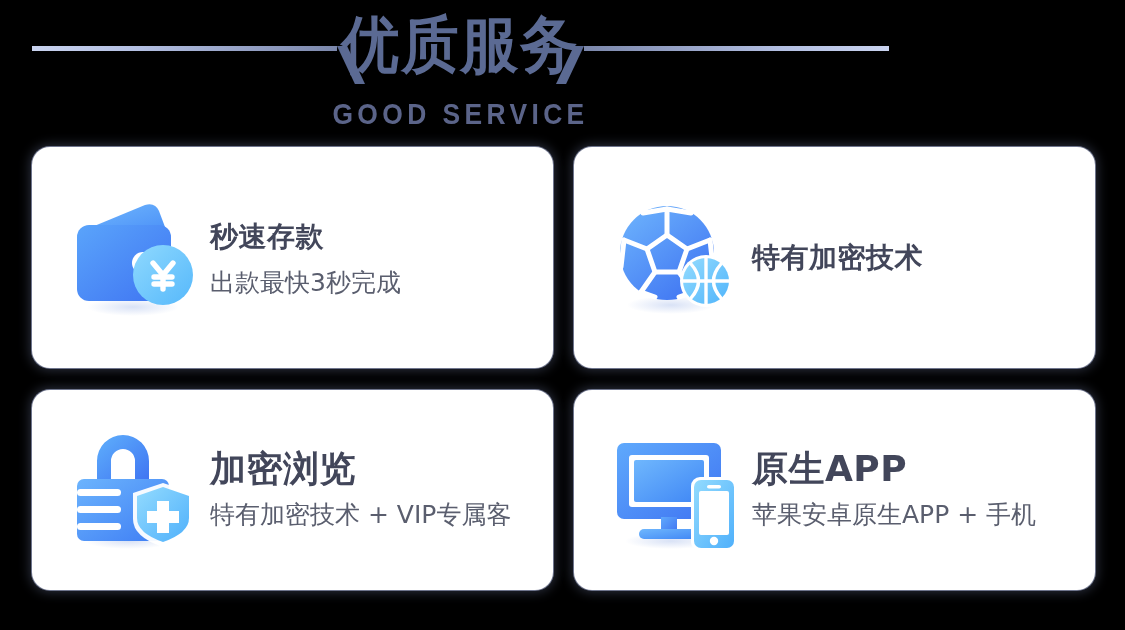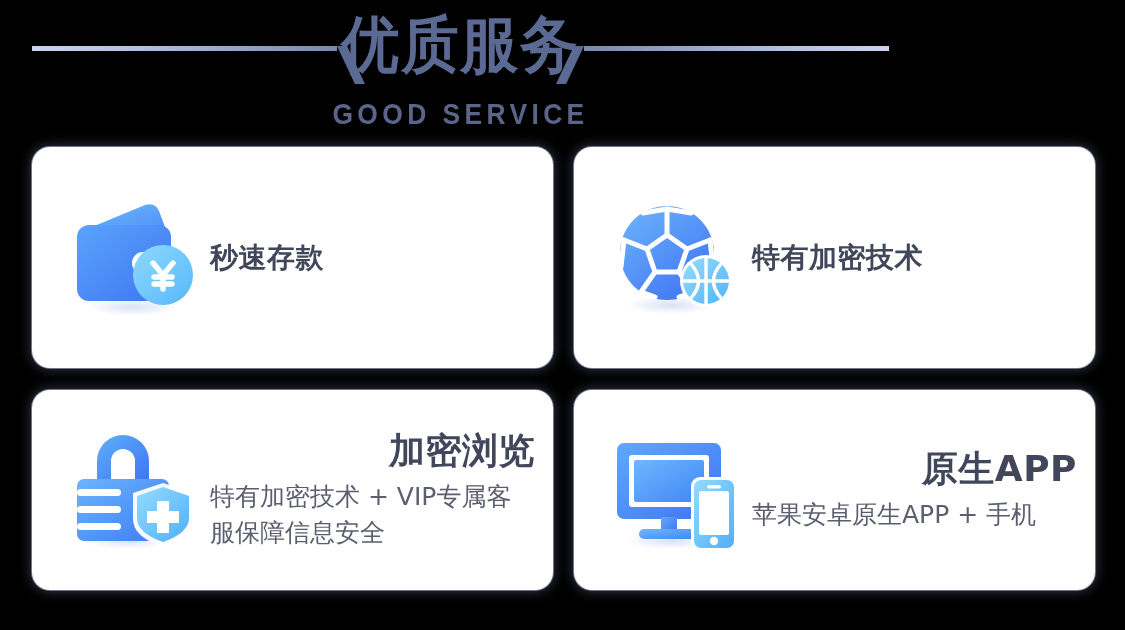--- a/index.html
+++ b/index.html
@@ -148,21 +148,21 @@
     margin-top: 6px;
     font-size: 25px;
     line-height: 36px;
     font-weight: 400;
     color: #5a5e6e;
     font-family: "DejaVu Sans", "Liberation Sans", sans-serif;
   }
   .card-sub div { white-space: nowrap; }
 
   
-  .card.row2 .card-title { font-size: 36px; text-align: right; }
+  .card.row2 .card-title { font-size: 36px; }
 </style>
 </head>
 <body>
 
 <div class="page">
 
   <div class="header">
 
     <div class="deco-line left"></div>
     <div class="deco-slash left"></div>
@@ -206,20 +206,23 @@
             <path d="M82 66 L92 78"></path>
             <path d="M102 66 L92 78"></path>
             <path d="M92 78 L92 92"></path>
             <path d="M83 80 L101 80"></path>
             <path d="M83 87 L101 87"></path>
           </g>
         </svg>
       </div>
       <div class="card-text">
         <div class="card-title">秒速存款</div>
+        <div class="card-sub">
+          <div>出款最快3秒完成</div>
+        </div>
       </div>
     </div>
 
     <div class="card row1">
       <div class="card-icon">
         <svg width="128" height="122" viewBox="0 0 128 122">
           <defs>
             <linearGradient id="bg1" x1="0" y1="0" x2="0.8" y2="1">
               <stop offset="0%" stop-color="#6fb6fd"></stop>
               <stop offset="100%" stop-color="#3f74f2"></stop>
@@ -295,21 +298,20 @@
           </g>
           <path d="M92 54 L122 64 L122 90 Q122 108 92 118 Q62 108 62 90 L62 64 Z" fill="#ffffff" opacity="0.95"></path>
           <path d="M92 58 L118 67 L118 89 Q118 104 92 113 Q66 104 66 89 L66 67 Z" fill="url(#lg3)"></path>
           <path d="M86 72 L98 72 L98 82 L108 82 L108 94 L98 94 L98 104 L86 104 L86 94 L76 94 L76 82 L86 82 Z" fill="#ffffff"></path>
         </svg>
       </div>
       <div class="card-text">
         <div class="card-title">加密浏览</div>
         <div class="card-sub">
           <div>特有加密技术 + VIP专属客</div>
-          <div>服保障信息安全</div>
         </div>
       </div>
     </div>
 
     <div class="card row2">
       <div class="card-icon">
         <svg width="128" height="122" viewBox="0 0 128 122">
           <defs>
             <linearGradient id="mg1" x1="0" y1="0" x2="1" y2="1">
               <stop offset="0%" stop-color="#5fa9fc"></stop>

